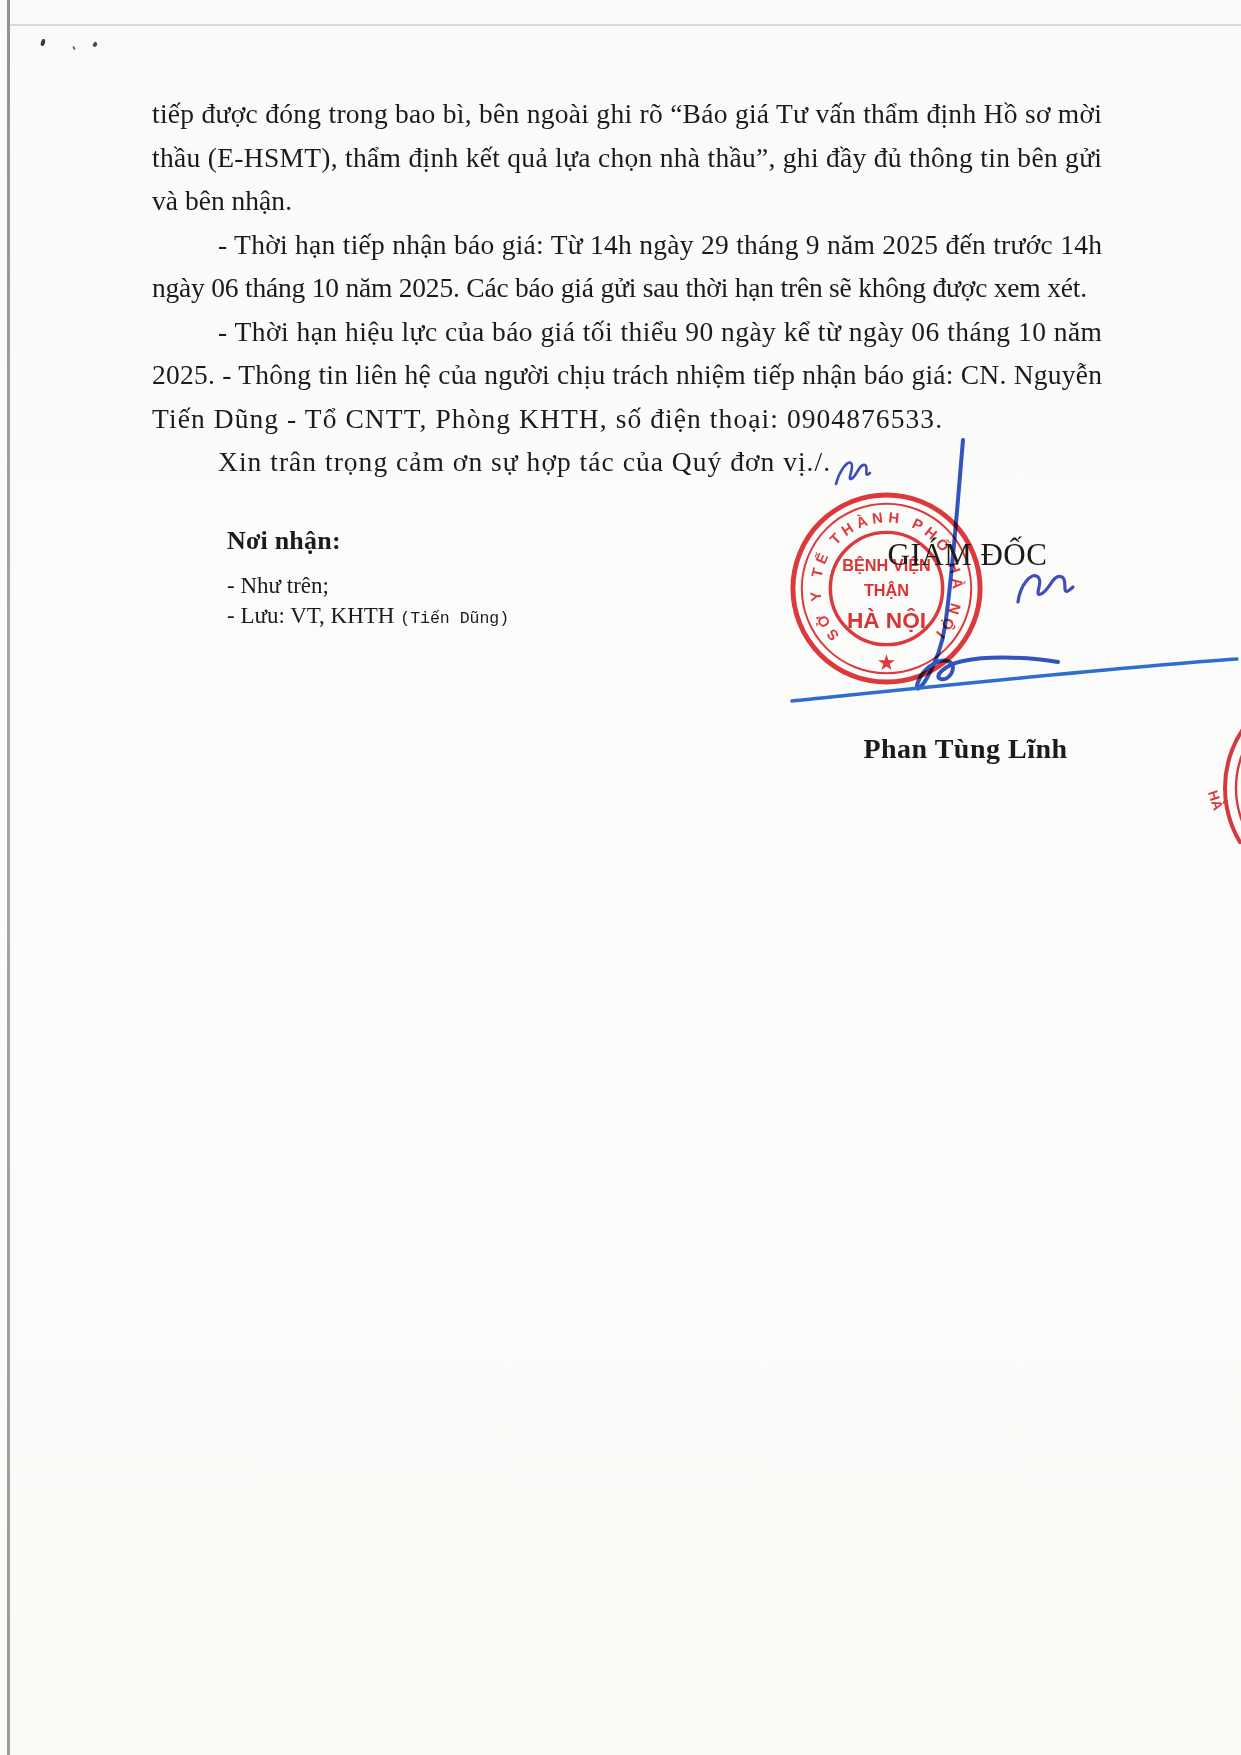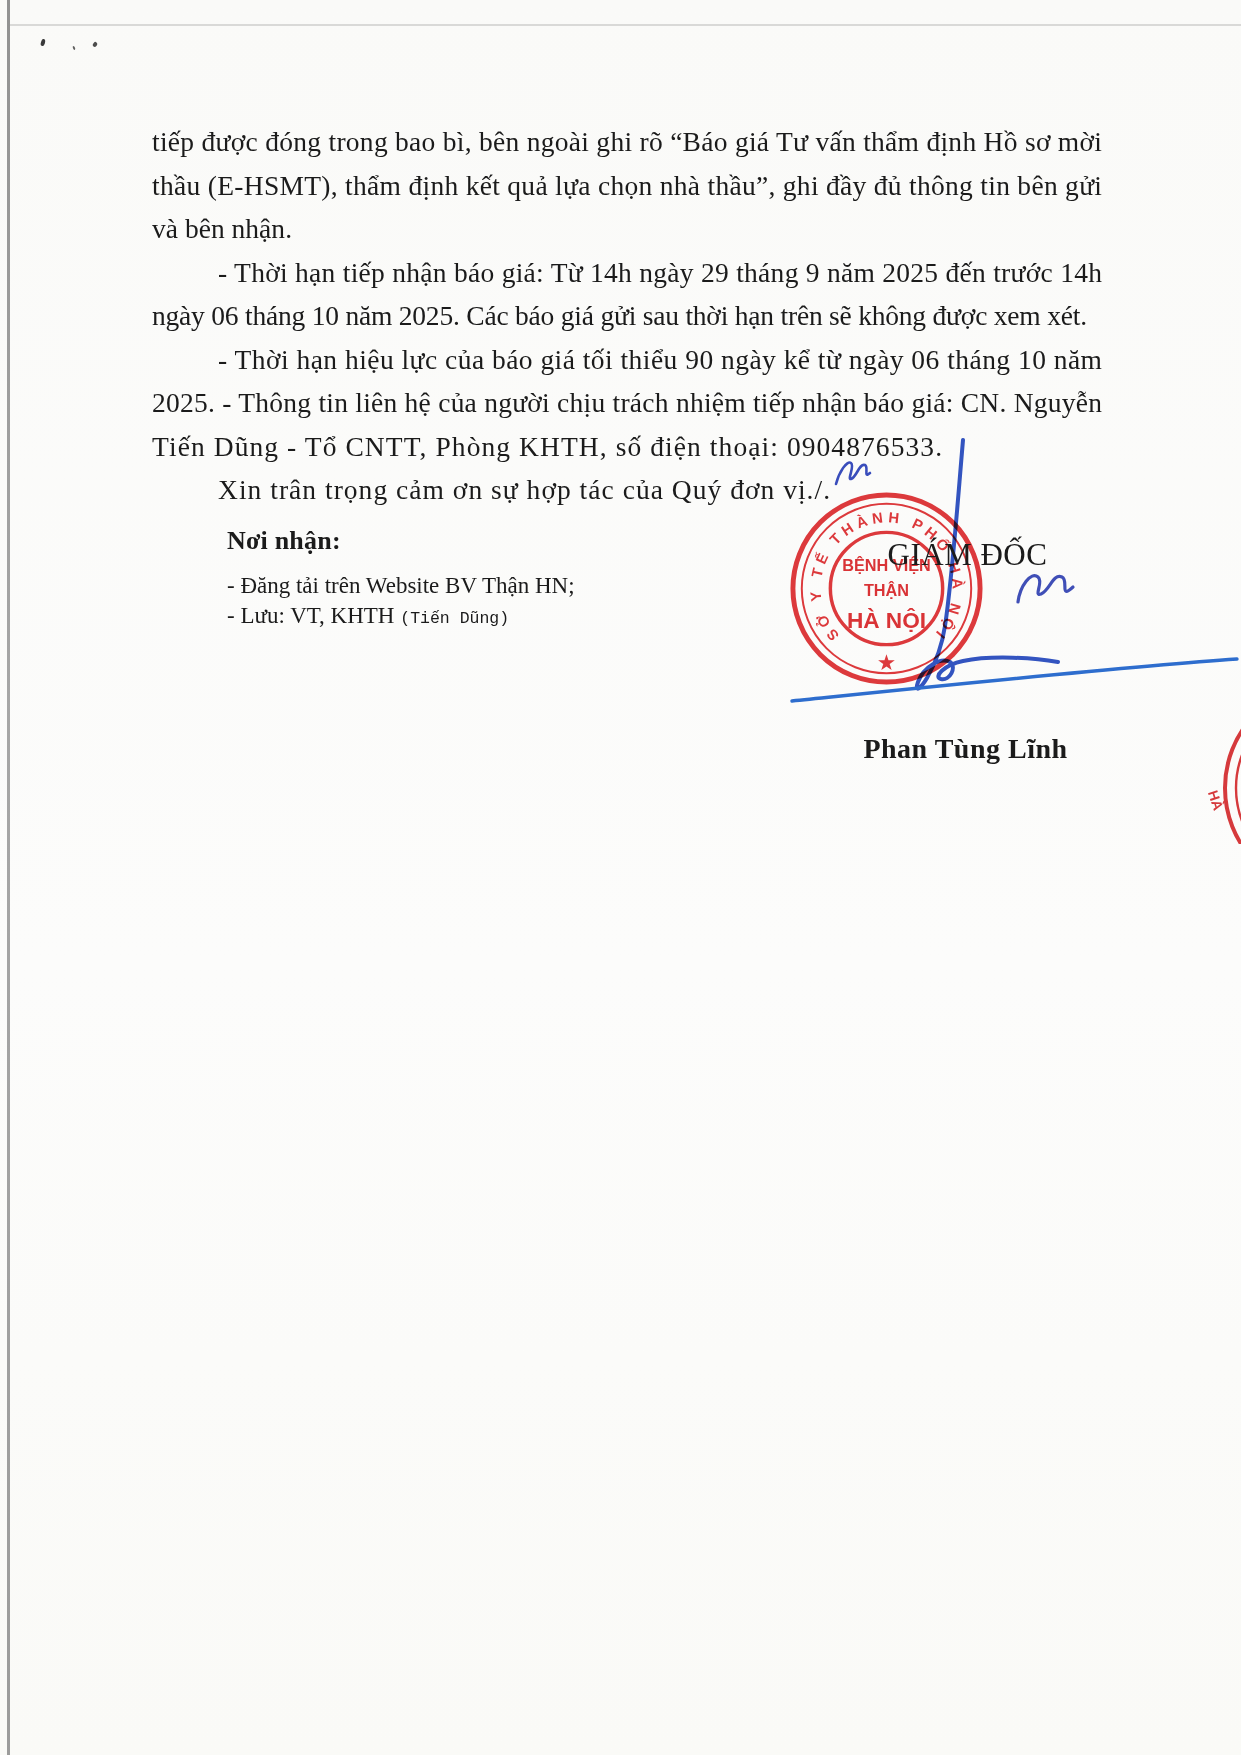--- a/index.html
+++ b/index.html
@@ -14,21 +14,21 @@
   .scan-edge-left { position:absolute; left:7px; top:0; width:3px; height:1755px;
     background:linear-gradient(180deg, #6f6f6f 0%, #8a8a8a 40%, #7c7c7c 100%); opacity:.75; }
   .scan-edge-top { position:absolute; left:10px; top:24px; width:1231px; height:2px;
     background:#9a9a9a; opacity:.35; }
   .speck { position:absolute; background:#3a3a3a; border-radius:40% 60% 50% 50%; }
   .speck.s1 { left:41px; top:39px; width:4px; height:7px; transform:rotate(18deg); }
   .speck.s2 { left:73px; top:46px; width:2px; height:4px; transform:rotate(-20deg); opacity:.8; }
   .speck.s3 { left:93px; top:42px; width:4px; height:5px; transform:rotate(40deg); opacity:.9; }
 
   
-  .bodytext { position:absolute; left:152px; top:120px; width:960px; }
+  .bodytext { position:absolute; left:152px; top:92px; width:960px; }
   .bodytext svg { display:block; width:960px; height:43.5px; overflow:visible; }
   .bodytext text {
     font-family:"Liberation Serif","DejaVu Serif",serif;
     font-size:27.5px; fill:#1b1b1b;
   }
 
   
   .recipients { position:absolute; left:227px; top:526px; }
   .recip-heading { font-size:26px; font-weight:bold; letter-spacing:.2px; }
   .recip-items { margin-top:15px; font-size:23px; line-height:29.5px; }
@@ -88,21 +88,21 @@
         <text x="0" y="31" textLength="790" lengthAdjust="spacing">Tiến Dũng - Tổ CNTT, Phòng KHTH, số điện thoại: 0904876533.</text>
       </svg>
     <svg>
         <text x="66" y="31" textLength="612" lengthAdjust="spacing">Xin trân trọng cảm ơn sự hợp tác của Quý đơn vị./.</text>
       </svg>
   </div>
 
   <div class="recipients">
     <div class="recip-heading">Nơi nhận:</div>
     <div class="recip-items">
-      <div>- Đăng tải trên Website BV Thận HN;</div>
+      <div>- Như trên;</div>
       <div><span>- Lưu: VT, KHTH</span> <span class="recip-note">(Tiến Dũng)</span></div>
     </div>
   </div>
 
   <div class="sig-title">GIÁM ĐỐC</div>
   <div class="sig-name">Phan Tùng Lĩnh</div>
 
   <svg class="stamp-svg" viewBox="-100 -100 200 200">
     <circle cx="0" cy="0" r="95" fill="none" stroke="#e03a3d" stroke-width="5"></circle>
     <circle cx="0" cy="0" r="86" fill="none" stroke="#e03a3d" stroke-width="2"></circle>

